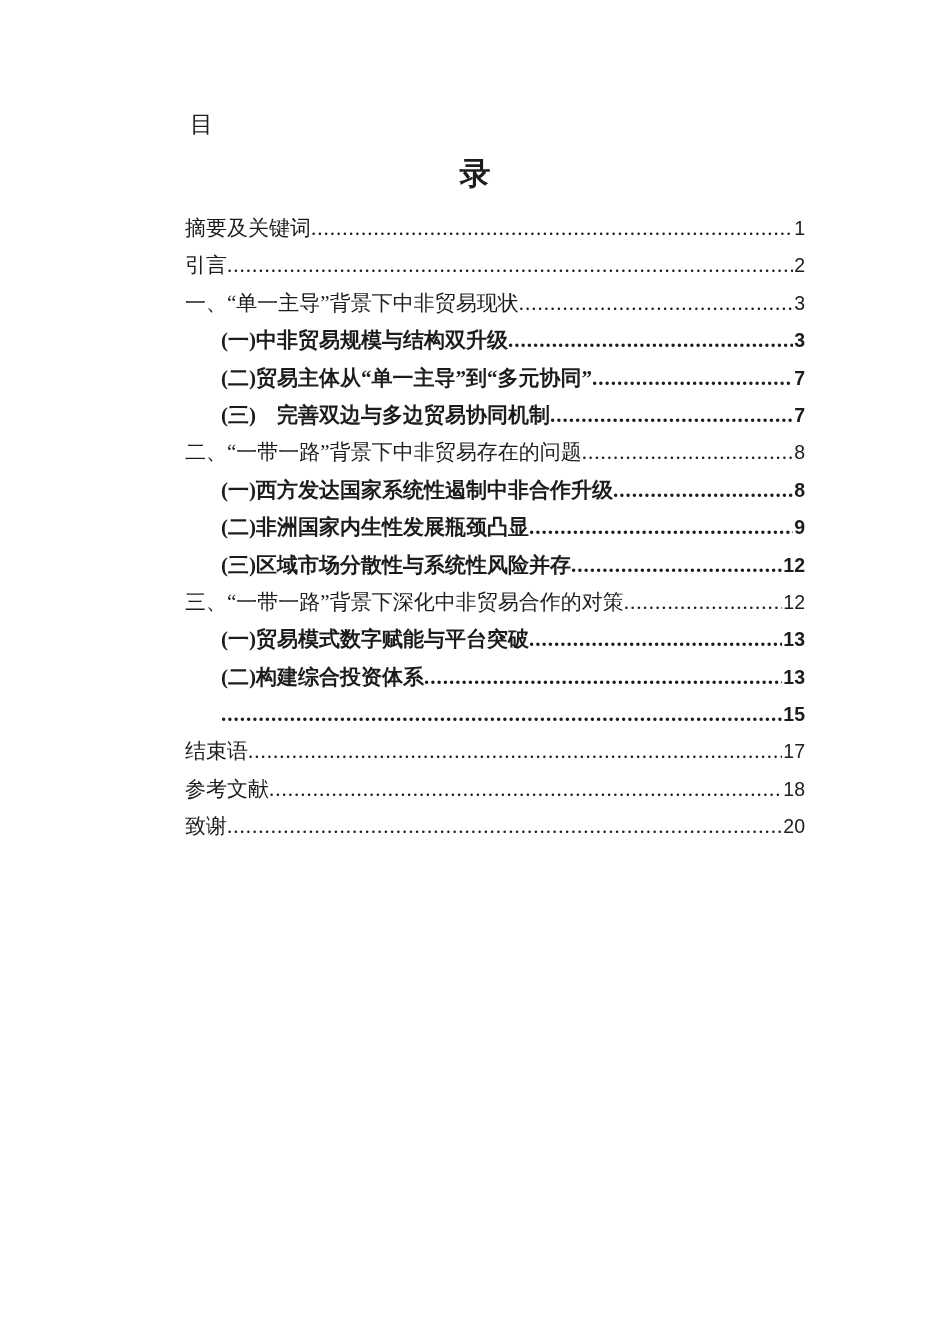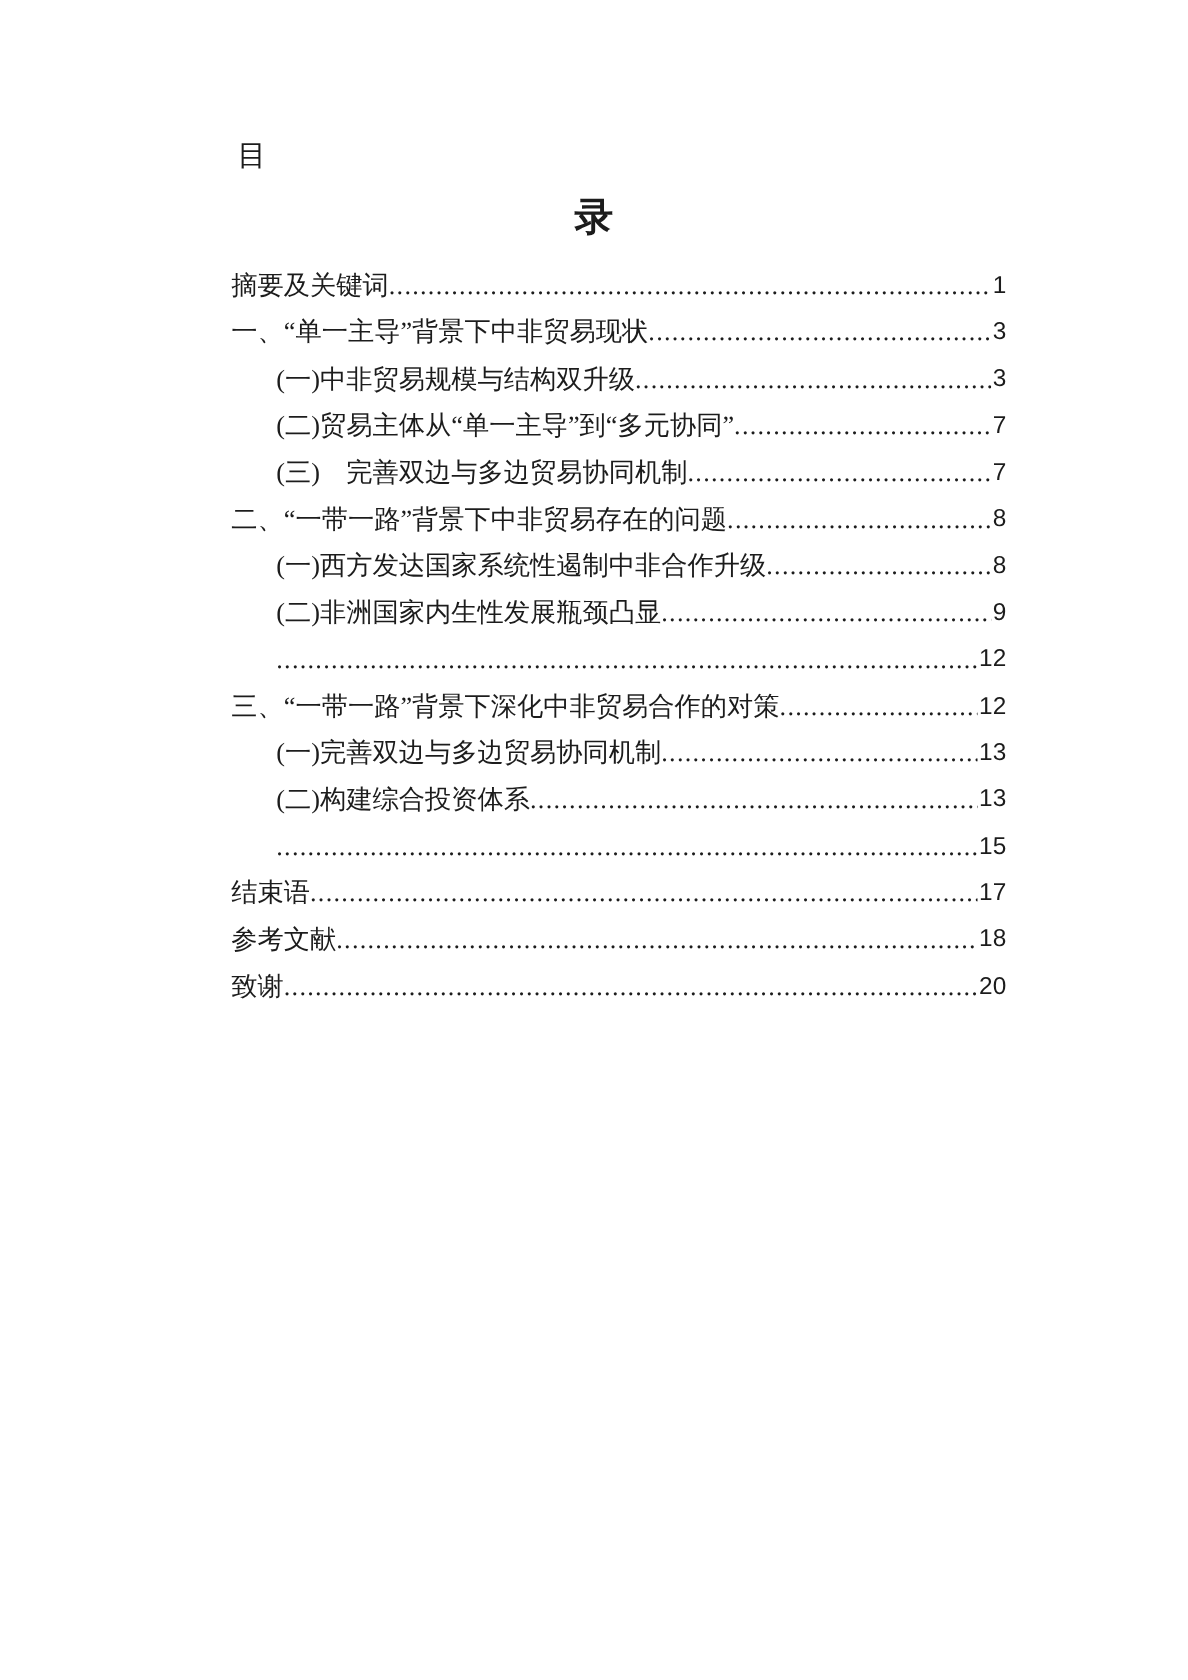--- a/index.html
+++ b/index.html
@@ -45,20 +45,21 @@
     display: flex;
     align-items: flex-start;
     height: 37.4px;
     line-height: 37.4px;
     font-size: 21px;
     white-space: nowrap;
     cursor: default;
   }
   .toc-row.indent {
     padding-left: 36px;
+    font-weight: bold;
   }
   .toc-label {
     flex: 0 0 auto;
   }
   .toc-dots {
     flex: 1 1 auto;
     overflow: hidden;
     min-width: 12px;
   }
   .toc-dots::after {
@@ -78,20 +79,25 @@
 <div class="page">
   <div class="title-mu">目</div>
   <div class="title-lu">录</div>
 
   <div class="toc">
 
   <div class="toc-row">
         <span class="toc-label">摘要及关键词</span>
         <span class="toc-dots"></span>
         <span class="toc-page">1</span>
+      </div>
+      <div class="toc-row">
+        <span class="toc-label">引言</span>
+        <span class="toc-dots"></span>
+        <span class="toc-page">2</span>
       </div>
       <div class="toc-row">
         <span class="toc-label">一、“单一主导”背景下中非贸易现状</span>
         <span class="toc-dots"></span>
         <span class="toc-page">3</span>
       </div>
       <div class="toc-row indent">
         <span class="toc-label">(一)中非贸易规模与结构双升级</span>
         <span class="toc-dots"></span>
         <span class="toc-page">3</span>
@@ -115,30 +121,31 @@
         <span class="toc-label">(一)西方发达国家系统性遏制中非合作升级</span>
         <span class="toc-dots"></span>
         <span class="toc-page">8</span>
       </div>
       <div class="toc-row indent">
         <span class="toc-label">(二)非洲国家内生性发展瓶颈凸显</span>
         <span class="toc-dots"></span>
         <span class="toc-page">9</span>
       </div>
       <div class="toc-row indent">
+        <span class="toc-label">(三)区域市场分散性与系统性风险并存</span>
         <span class="toc-dots"></span>
         <span class="toc-page">12</span>
       </div>
       <div class="toc-row">
         <span class="toc-label">三、“一带一路”背景下深化中非贸易合作的对策</span>
         <span class="toc-dots"></span>
         <span class="toc-page">12</span>
       </div>
       <div class="toc-row indent">
-        <span class="toc-label">(一)完善双边与多边贸易协同机制</span>
+        <span class="toc-label">(一)贸易模式数字赋能与平台突破</span>
         <span class="toc-dots"></span>
         <span class="toc-page">13</span>
       </div>
       <div class="toc-row indent">
         <span class="toc-label">(二)构建综合投资体系</span>
         <span class="toc-dots"></span>
         <span class="toc-page">13</span>
       </div>
       <div class="toc-row indent">
         <span class="toc-dots"></span>

